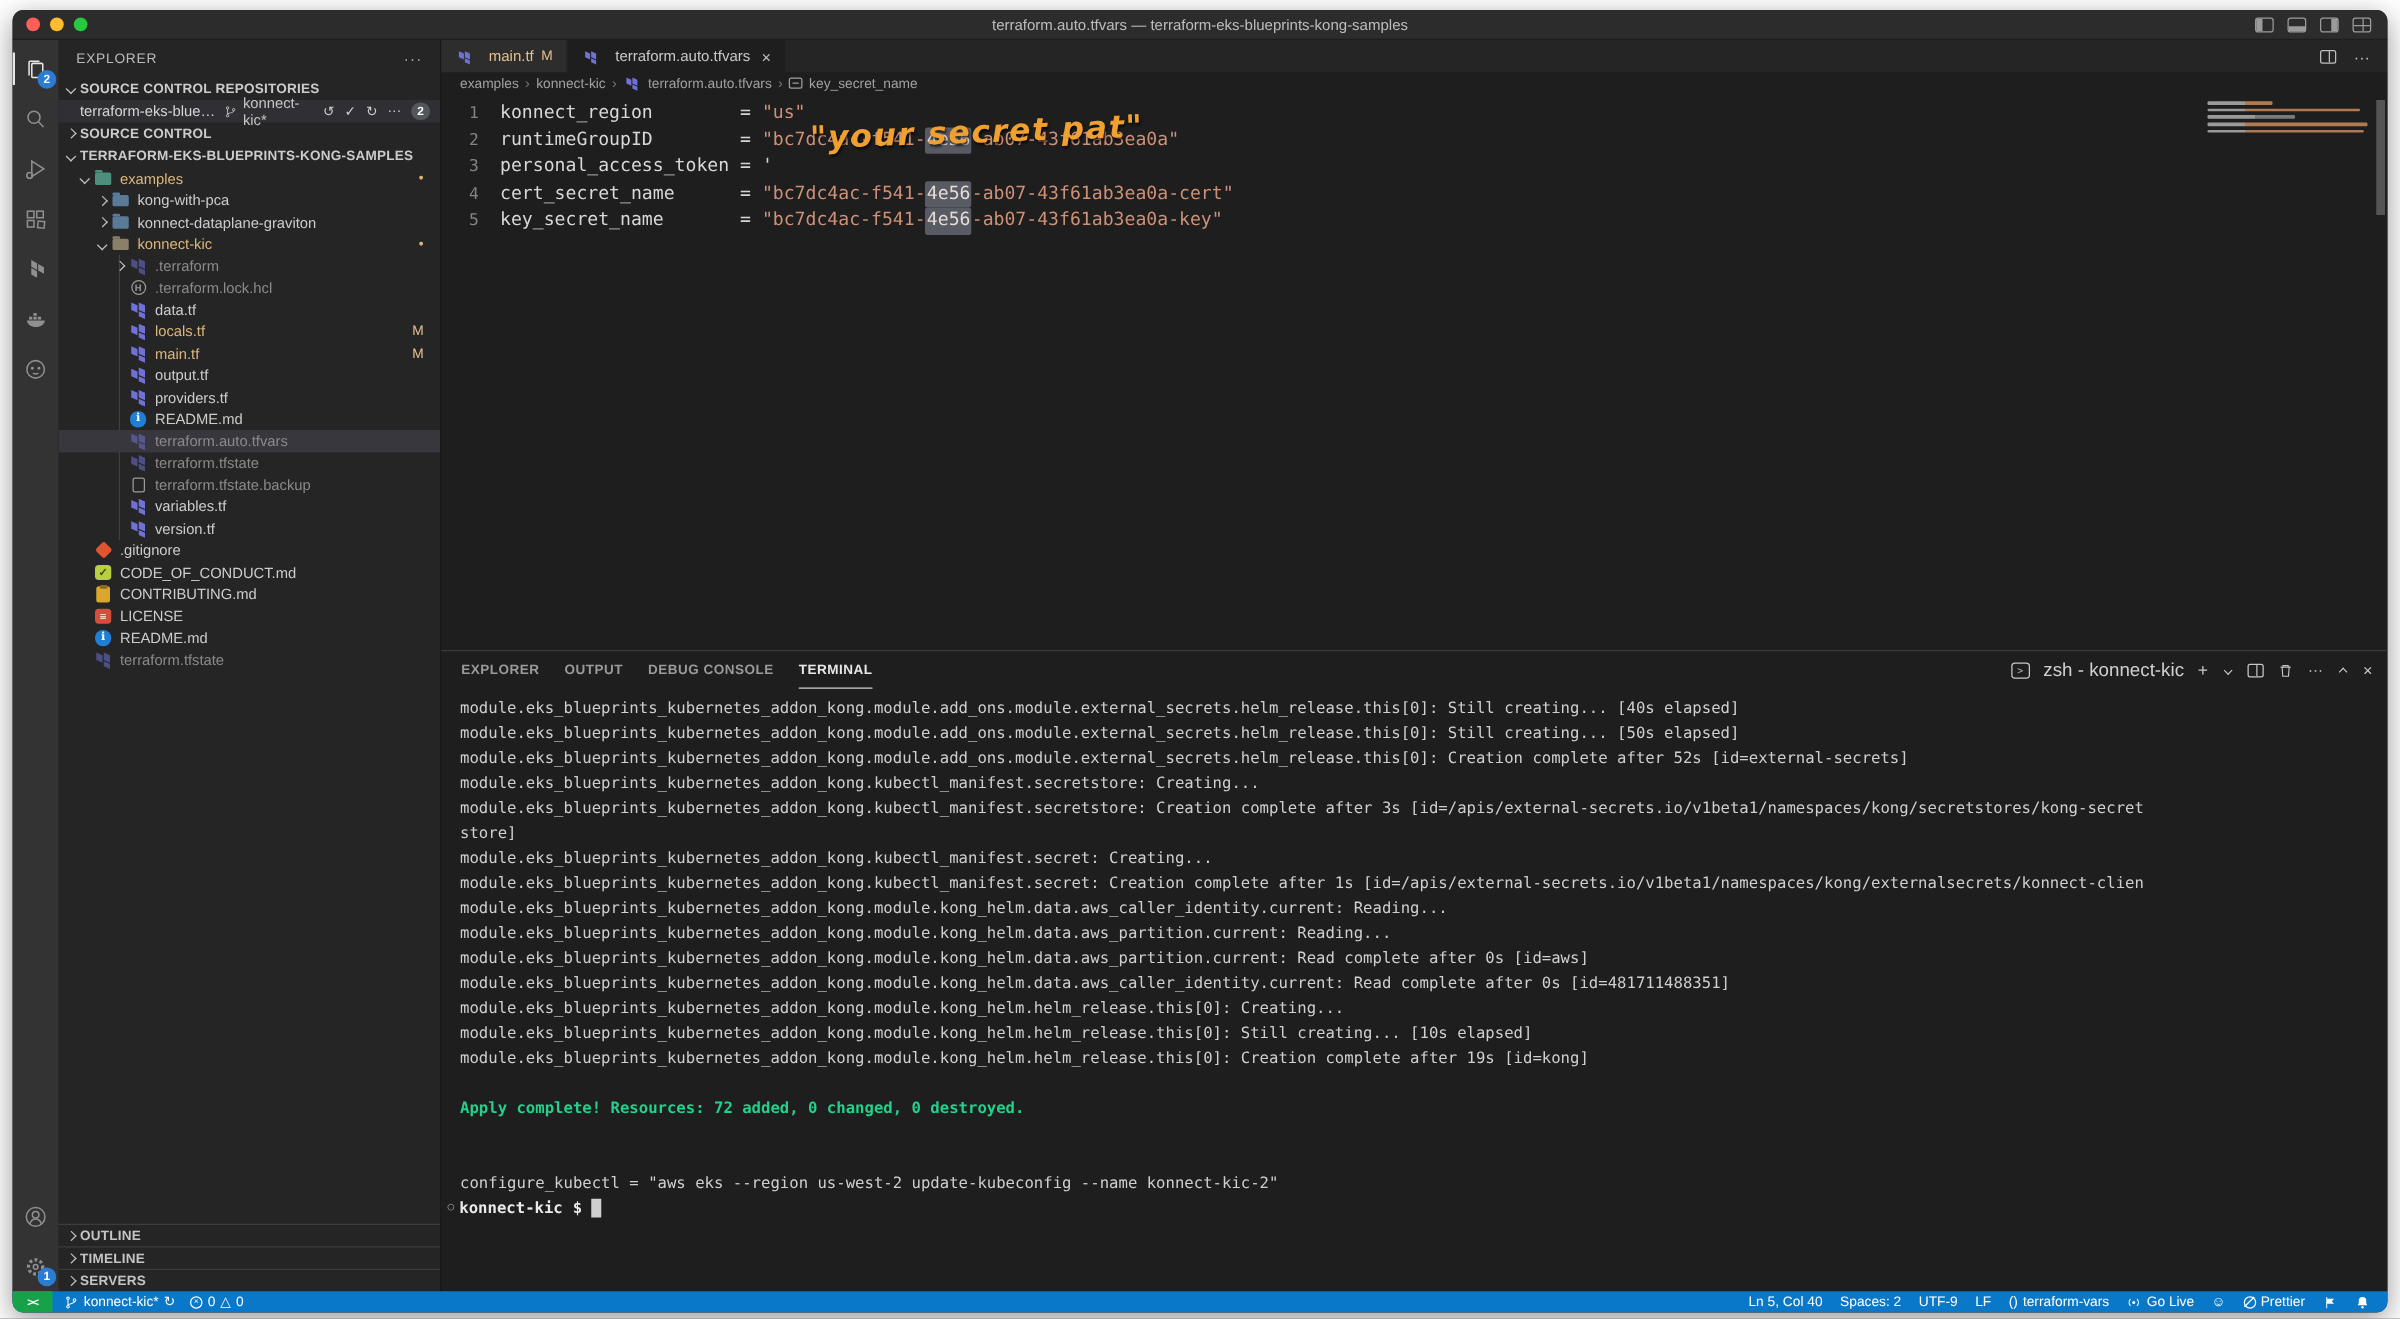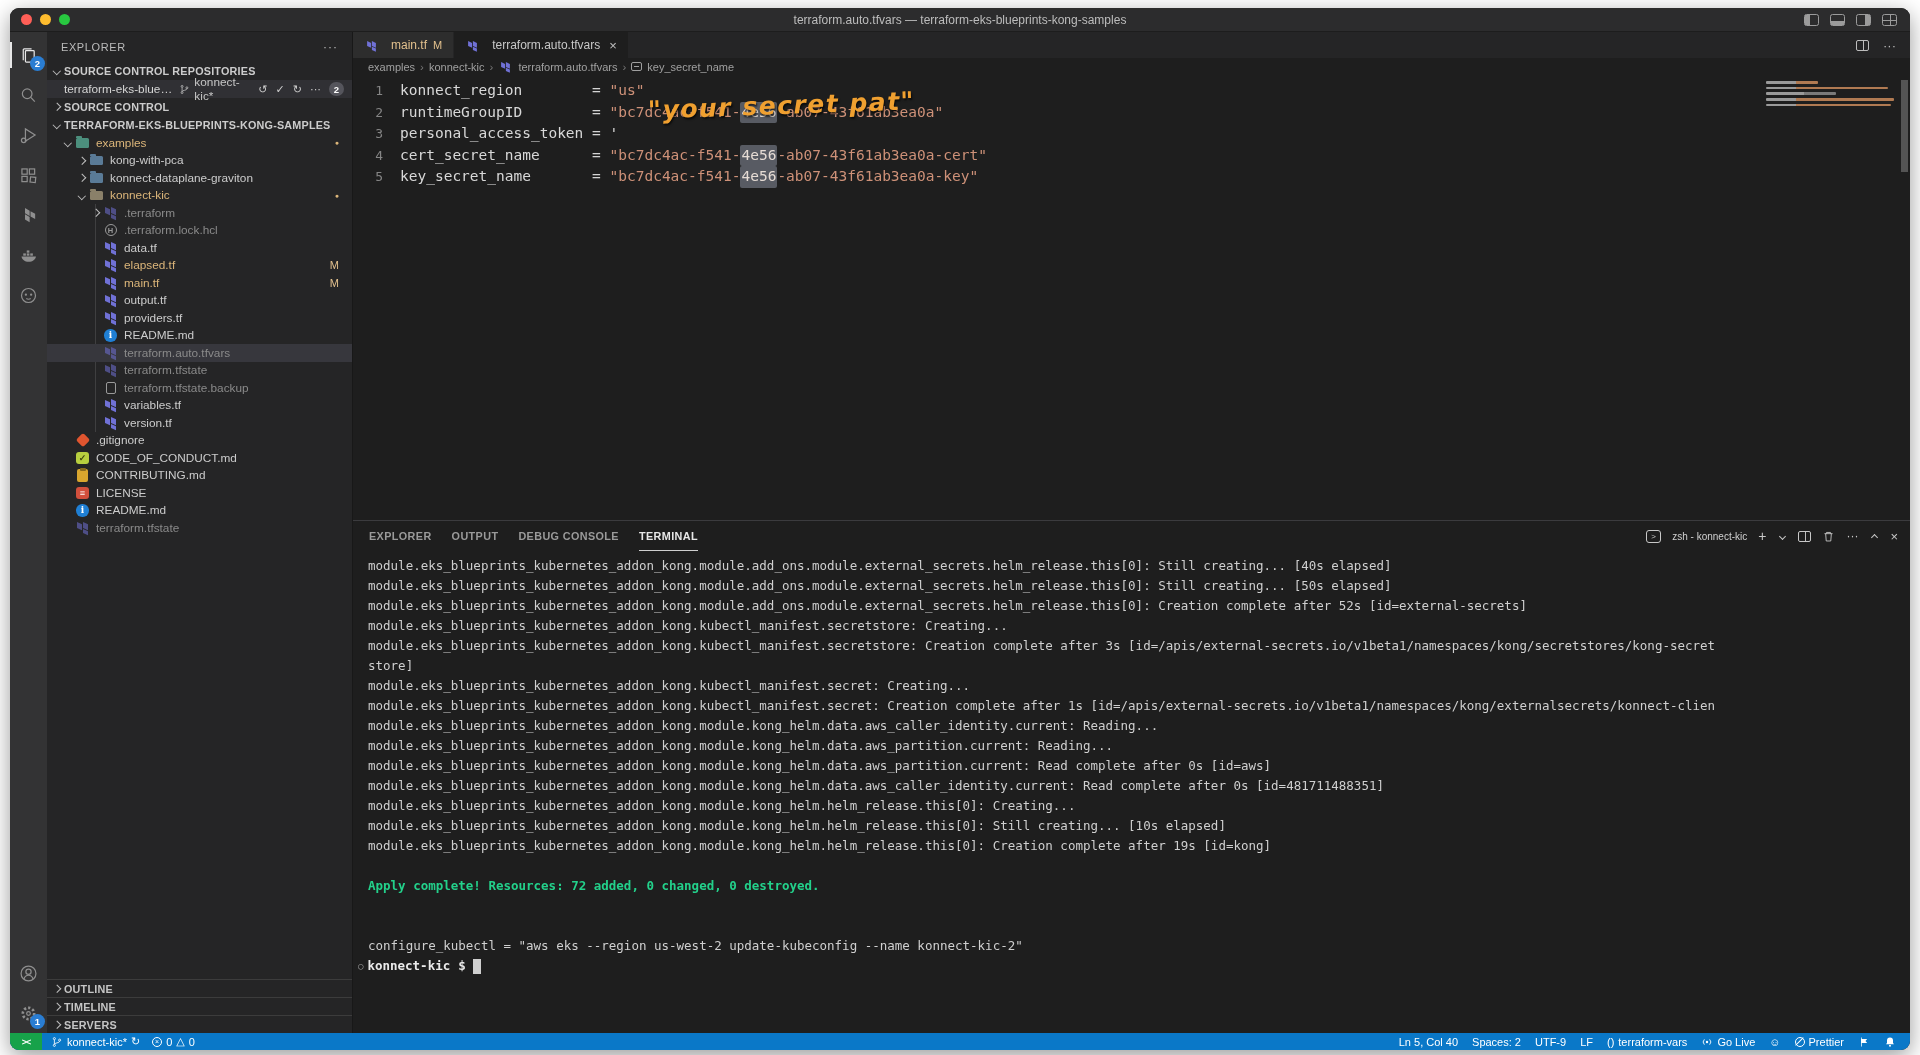--- a/index.html
+++ b/index.html
@@ -100,21 +100,21 @@
 .mm{height:2.5px;margin-bottom:3.2px;border-radius:1px}
 .vscroll{position:absolute;right:2px;top:5px;width:7px;height:92px;background:rgba(150,150,150,.45)}
 
 .panelarea{flex:0 0 513px;border-top:1px solid #3b3b3e;display:flex;flex-direction:column;background:#1e1e1e;min-width:0}
 .phead{flex:0 0 30px;display:flex;align-items:center;padding:0 12px 0 16px}
 .ptabs{display:flex;gap:20px;font-size:10.8px;letter-spacing:.4px;color:#9a9a9a;height:100%;align-items:stretch}
 .ptab{display:flex;align-items:center;border-bottom:1px solid transparent;font-weight:bold}
 .ptab.active{color:#e7e7e7;border-bottom-color:#cfcfcf}
 .pacts{margin-left:auto;display:flex;align-items:center;gap:11px;color:#c8c8c8;font-size:12px}
 .zshbox{width:15px;height:13px;border:1px solid #c8c8c8;border-radius:3px;font-size:8px;display:flex;align-items:center;justify-content:center}
-.ptitle{font-size:10px;color:#d0d0d0}
+.ptitle{font-size:15px;color:#d0d0d0}
 .chev-mini{display:inline-flex;width:10px;justify-content:center}
 .chev-mini::before{content:"";width:4px;height:4px;border-right:1.2px solid #c8c8c8;border-bottom:1.2px solid #c8c8c8;transform:rotate(45deg)}
 .chev-up::before{transform:rotate(-135deg);margin-top:3px}
 svg.pic{width:13px;height:13px;stroke:#c8c8c8;fill:none;stroke-width:1.1}
 .terminal{flex:1;padding:5px 10px 0 15px;font-family:"DejaVu Sans Mono",monospace;font-size:12.5px;line-height:20px;color:#cfcfcf;overflow:hidden}
 .tline{white-space:pre}
 .tgreen{color:#23d18b;font-weight:bold}
 .tsp{height:20px}
 .promptline{white-space:pre;display:flex;align-items:center}
 .pdeco{color:#9a9a9a;font-size:9px;margin-left:-10px;margin-right:4px}
@@ -314,21 +314,21 @@
                 </span>
               </span>
             <span class="lbl">data.tf</span>
           </div>
           <div class="row ind3f">
             <span class="fi">
                 <span class="tfic">
                   <span class="b3"></span>
                 </span>
               </span>
-            <span class="lbl gold">elapsed.tf</span>
+            <span class="lbl gold">locals.tf</span>
             <span class="mbadge">M</span>
           </div>
           <div class="row ind3f">
             <span class="fi">
                 <span class="tfic">
                   <span class="b3"></span>
                 </span>
               </span>
             <span class="lbl gold">main.tf</span>
             <span class="mbadge">M</span>

